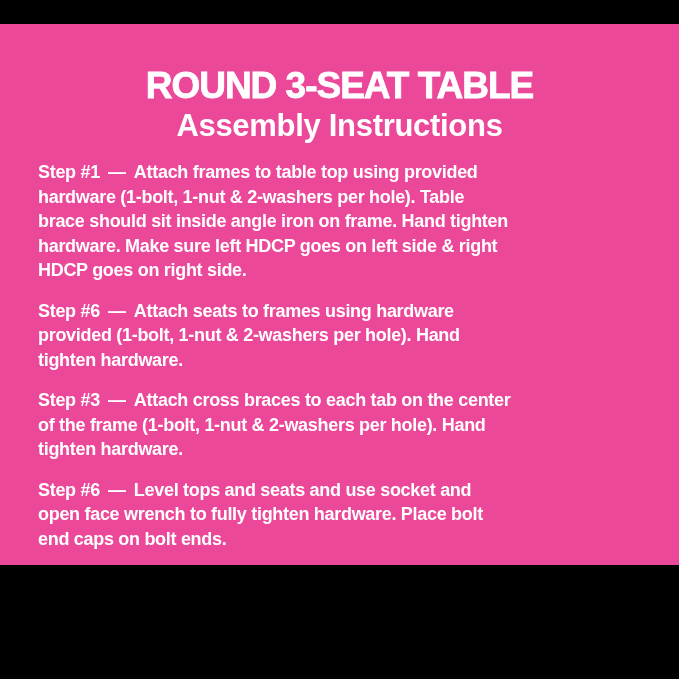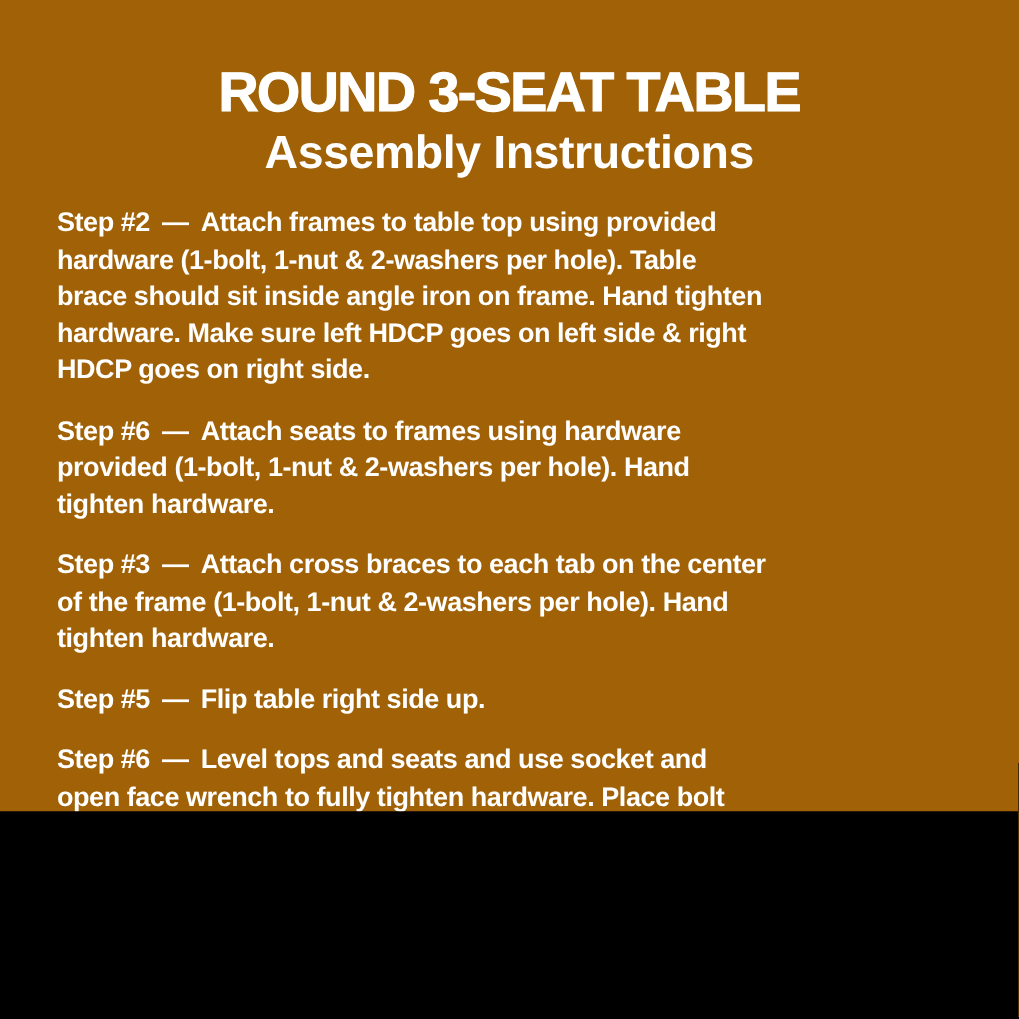--- a/index.html
+++ b/index.html
@@ -4,27 +4,28 @@
 <style>
   html, body {
     margin: 0;
     padding: 0;
     background: #000000;
   }
   .poster {
     position: relative;
     width: 679px;
     height: 541px;
-    background: #a16207;
+    background: #ec4899;
     color: #ffffff;
     font-family: "Liberation Sans", "DejaVu Sans", sans-serif;
     font-weight: 700;
     box-sizing: border-box;
     padding: 42px 38px 20px 38px;
     overflow: hidden;
+    margin-top: 24px;
   }
   .title {
     text-align: center;
     font-size: 37px;
     line-height: 40px;
     letter-spacing: -1px;
     font-weight: 700;
     -webkit-text-stroke: 0.8px #ffffff;
     margin: 0;
   }
@@ -55,34 +56,33 @@
 <body>
 
 <div class="poster">
 
   <h1 class="title">ROUND 3-SEAT TABLE</h1>
   <h2 class="subtitle">Assembly Instructions</h2>
 
   <div class="steps">
 
 
-    <p class="step"><span class="step-label">Step #2</span><span class="step-sep">—</span><span class="step-body">Attach frames to table top using provided
+    <p class="step"><span class="step-label">Step #1</span><span class="step-sep">—</span><span class="step-body">Attach frames to table top using provided
 hardware (1-bolt, 1-nut &amp; 2-washers per hole). Table
 brace should sit inside angle iron on frame. Hand tighten
 hardware. Make sure left HDCP goes on left side &amp; right
 HDCP goes on right side.</span></p>
 
     <p class="step"><span class="step-label">Step #6</span><span class="step-sep">—</span><span class="step-body">Attach seats to frames using hardware
 provided (1-bolt, 1-nut &amp; 2-washers per hole). Hand
 tighten hardware.</span></p>
 
     <p class="step"><span class="step-label">Step #3</span><span class="step-sep">—</span><span class="step-body">Attach cross braces to each tab on the center
 of the frame (1-bolt, 1-nut &amp; 2-washers per hole). Hand
 tighten hardware.</span></p>
 
-    <p class="step"><span class="step-label">Step #5</span><span class="step-sep">—</span><span class="step-body">Flip table right side up.</span></p>
 
     <p class="step"><span class="step-label">Step #6</span><span class="step-sep">—</span><span class="step-body">Level tops and seats and use socket and
 open face wrench to fully tighten hardware. Place bolt
 end caps on bolt ends.</span></p>
 
   </div>
 </div>
 
 </body></html>

